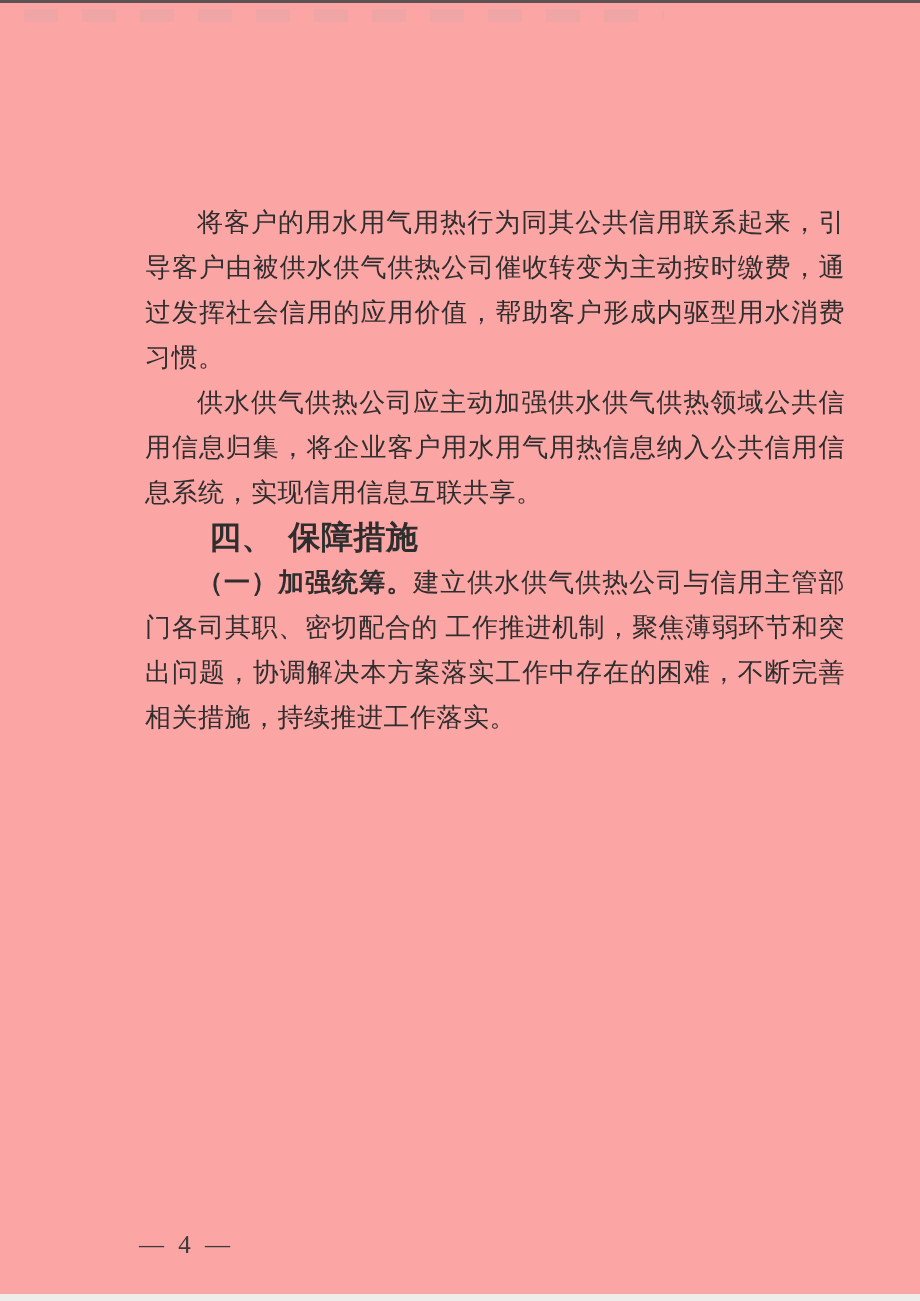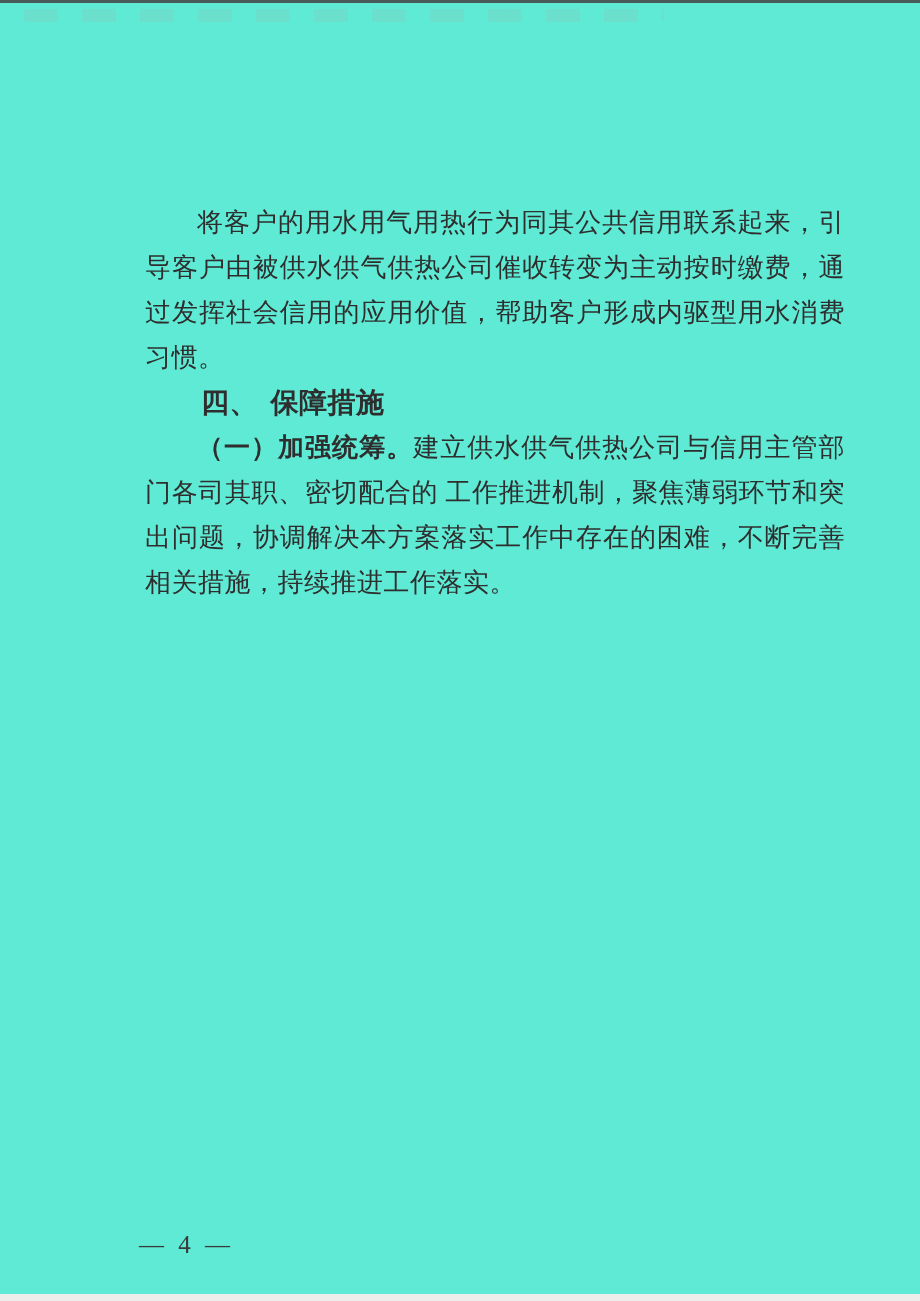--- a/index.html
+++ b/index.html
@@ -6,21 +6,21 @@
     margin: 0;
     padding: 0;
     background: #e9e7e5;
     font-family: "Liberation Serif", "DejaVu Serif", serif;
   }
   .page {
     position: relative;
     width: 920px;
     height: 1301px;
     margin: 0 auto;
-    background: #5eead4;
+    background: #fca5a5;
     overflow: hidden;
     color: #2e2e2e;
   }
   
   .scan-top-line {
     position: absolute;
     top: 0; left: 0; right: 0;
     height: 3px;
     background: #474747;
     opacity: 0.88;
@@ -56,21 +56,21 @@
   .para {
     margin: 0;
     text-indent: 2em;
   }
   .para .lead {
     font-weight: bold;
     margin-top: 28px;
   }
   .section-heading {
     margin: 0;
-    font-size: 28px;
+    font-size: 32px;
     line-height: 45px;
     font-weight: bold;
     text-indent: 2em;
   }
   .section-heading .heading-title {
     margin-left: 0.45em;
   }
   
   .page-number {
     position: absolute;
@@ -86,20 +86,21 @@
 
 <div class="page">
 
   <div class="scan-top-line"></div>
   <div class="scan-top-smudge"></div>
 
   <main class="content">
 
     <p class="para"><span>将客户的用水用气用热行为同其公共信用联系起来，引导客户由被供水供气供热公司催收转变为主动按时缴费，通过发挥社会信用的应用价值，帮助客户形成内驱型用水消费习惯。</span></p>
 
+    <p class="para"><span>供水供气供热公司应主动加强供水供气供热领域公共信用信息归集，将企业客户用水用气用热信息纳入公共信用信息系统，实现信用信息互联共享。</span></p>
 
     <h2 class="section-heading"><span class="heading-number">四、</span><span class="heading-title">保障措施</span></h2>
 
     <p class="para"><b class="lead">（一）加强统筹。</b><span>建立供水供气供热公司与信用主管部门各司其职、密切配合的 工作推进机制，聚焦薄弱环节和突出问题，协调解决本方案落实工作中存在的困难，不断完善相关措施，持续推进工作落实。</span></p>
 
 
 
   </main>
 
   <div class="page-number">— 4 —</div>

